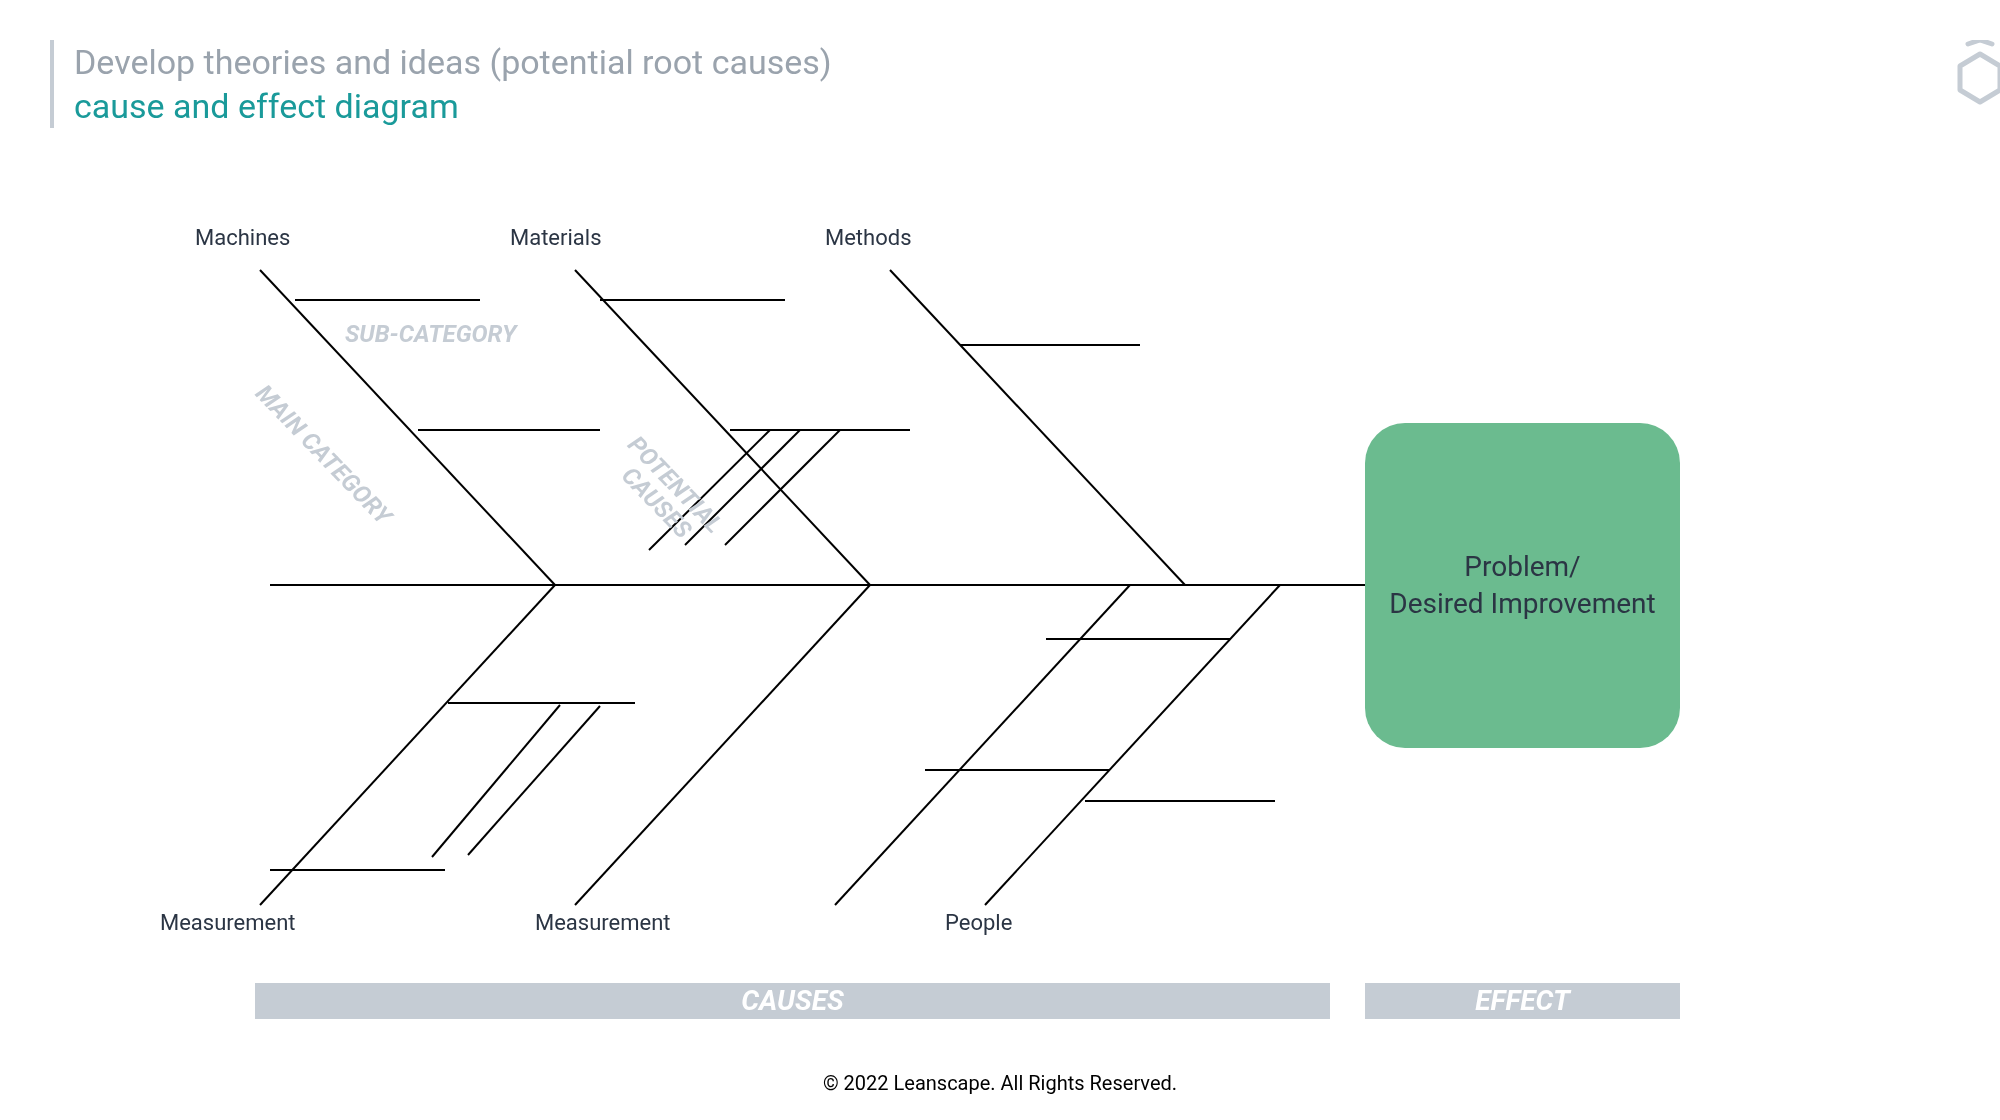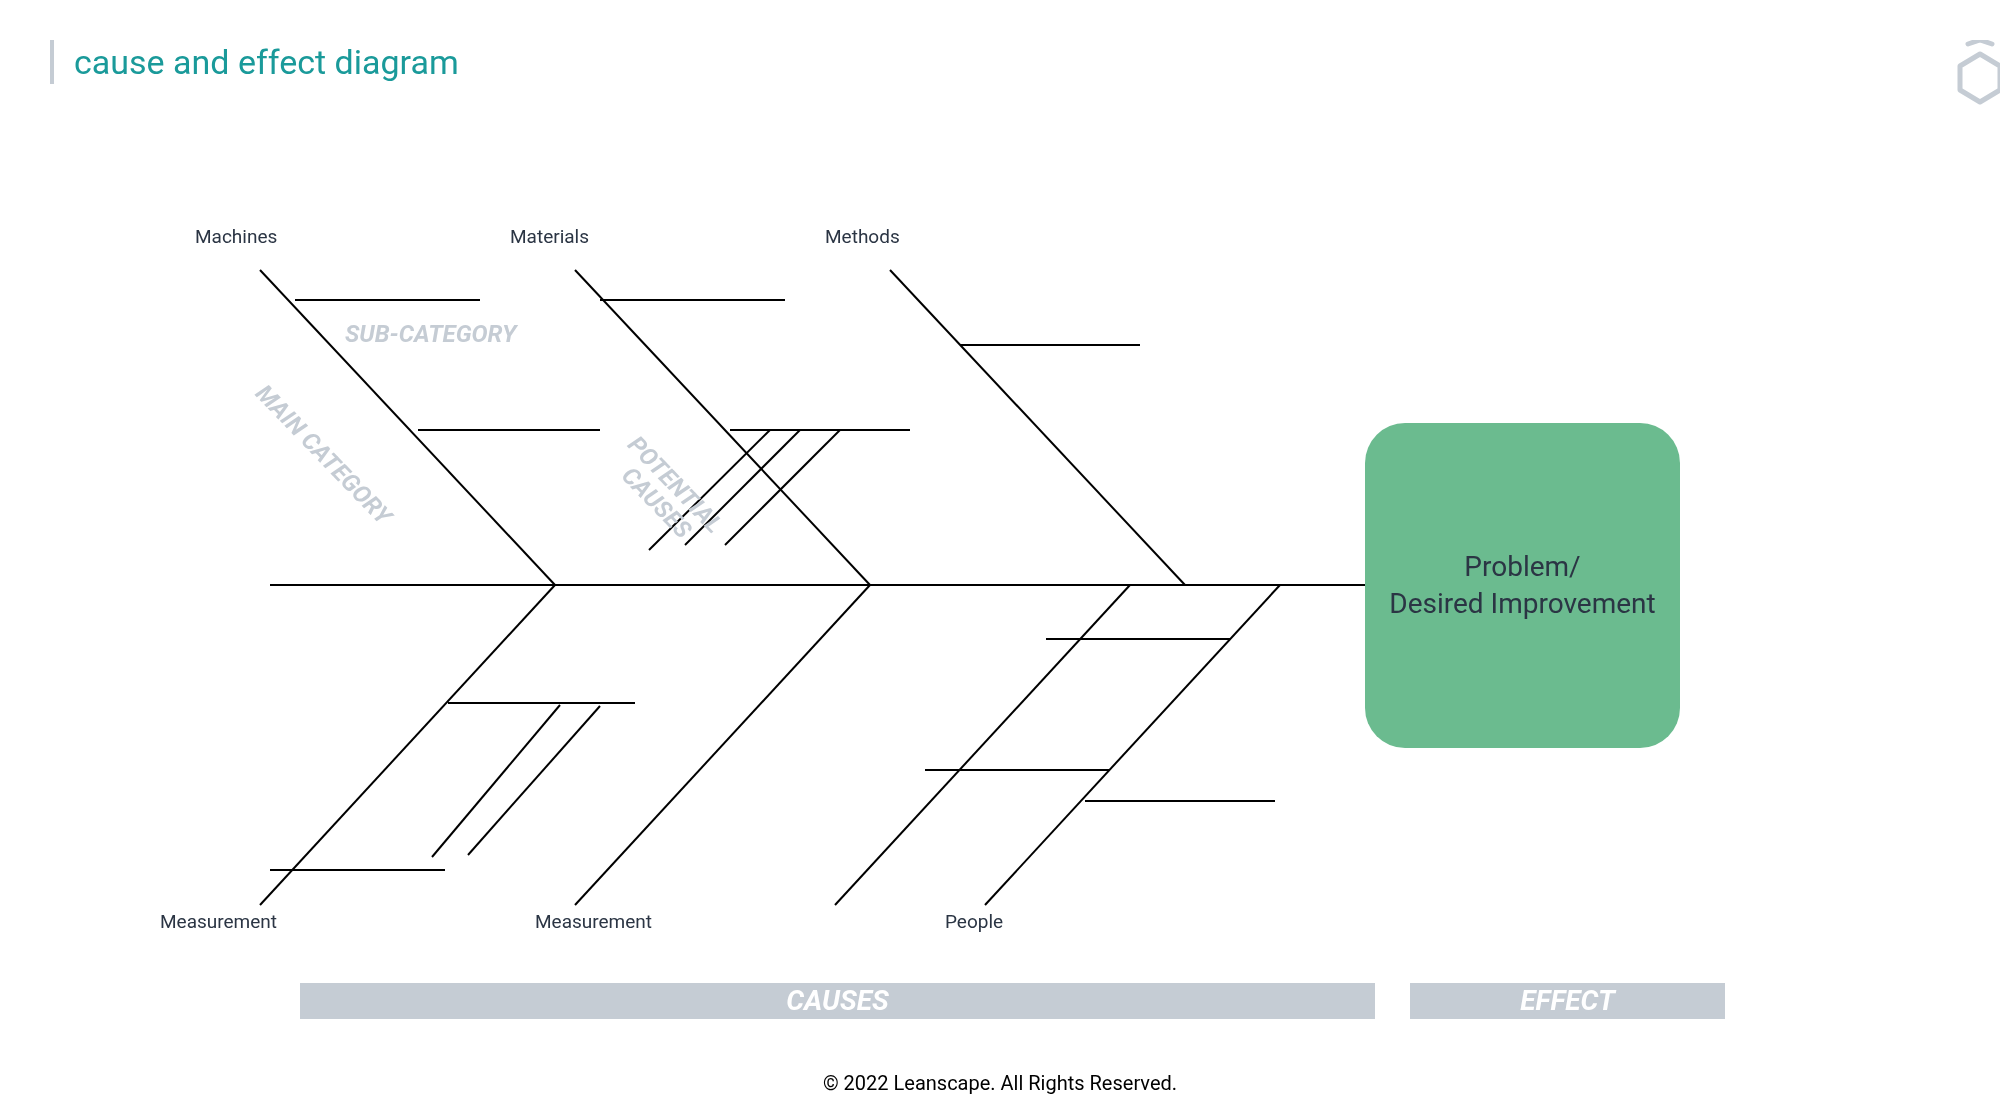--- a/index.html
+++ b/index.html
@@ -41,21 +41,21 @@
     }
     .diagram-container {
       position: absolute;
       top: 0;
       left: 0;
       width: 2000px;
       height: 1120px;
     }
     .category-label {
       position: absolute;
-      font-size: 19px;
+      font-size: 22px;
       color: #2b3544;
       font-weight: 400;
     }
     .sub-label {
       position: absolute;
       font-size: 24px;
       color: #c5ccd4;
       font-weight: 700;
       font-style: italic;
       transform-origin: left center;
@@ -76,40 +76,40 @@
     .section-bar {
       position: absolute;
       background: #c5ccd4;
       color: #ffffff;
       font-size: 28px;
       font-weight: 700;
       font-style: italic;
       text-align: center;
       height: 36px;
       line-height: 36px;
-      margin-left: 45px;
     }
     .footer {
       position: absolute;
       bottom: 25px;
       width: 100%;
       text-align: center;
       font-size: 20px;
       color: #000000;
     }
     svg {
       position: absolute;
       top: 0;
       left: 0;
     }
   </style>
 </head>
 <body>
 
 <div class="title-block">
+  <div class="title-main">Develop theories and ideas (potential root causes)</div>
   <div class="title-sub">cause and effect diagram</div>
 </div>
 
 <div class="logo">
   <svg width="60" height="70" viewBox="0 0 60 70">
     <path d="M 18 4 L 30 0 L 42 4" stroke="#c5ccd4" stroke-width="5" fill="none" stroke-linecap="round"></path>
     <path d="M 30 14 L 50 26 L 50 50 L 30 62 L 10 50 L 10 26 Z" stroke="#c5ccd4" stroke-width="5" fill="none" stroke-linejoin="round"></path>
   </svg>
 </div>
 

